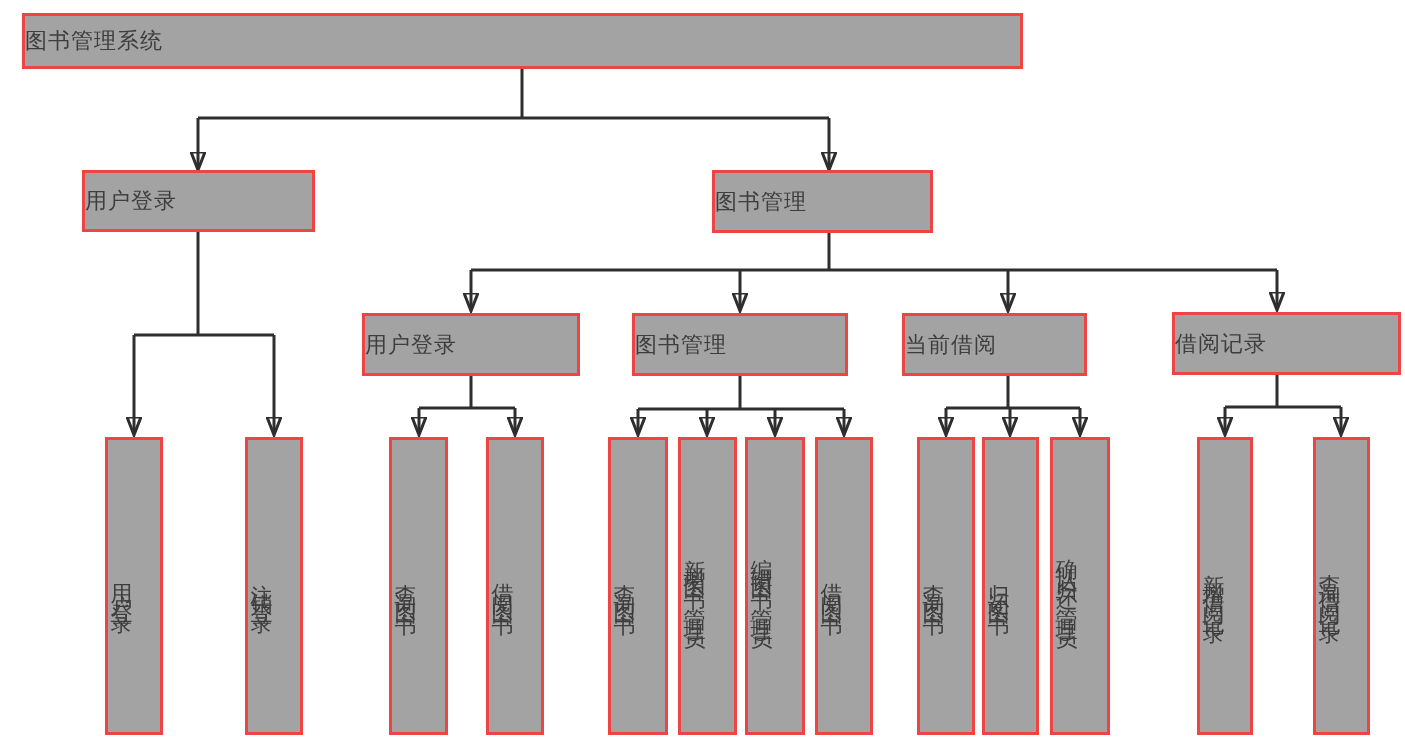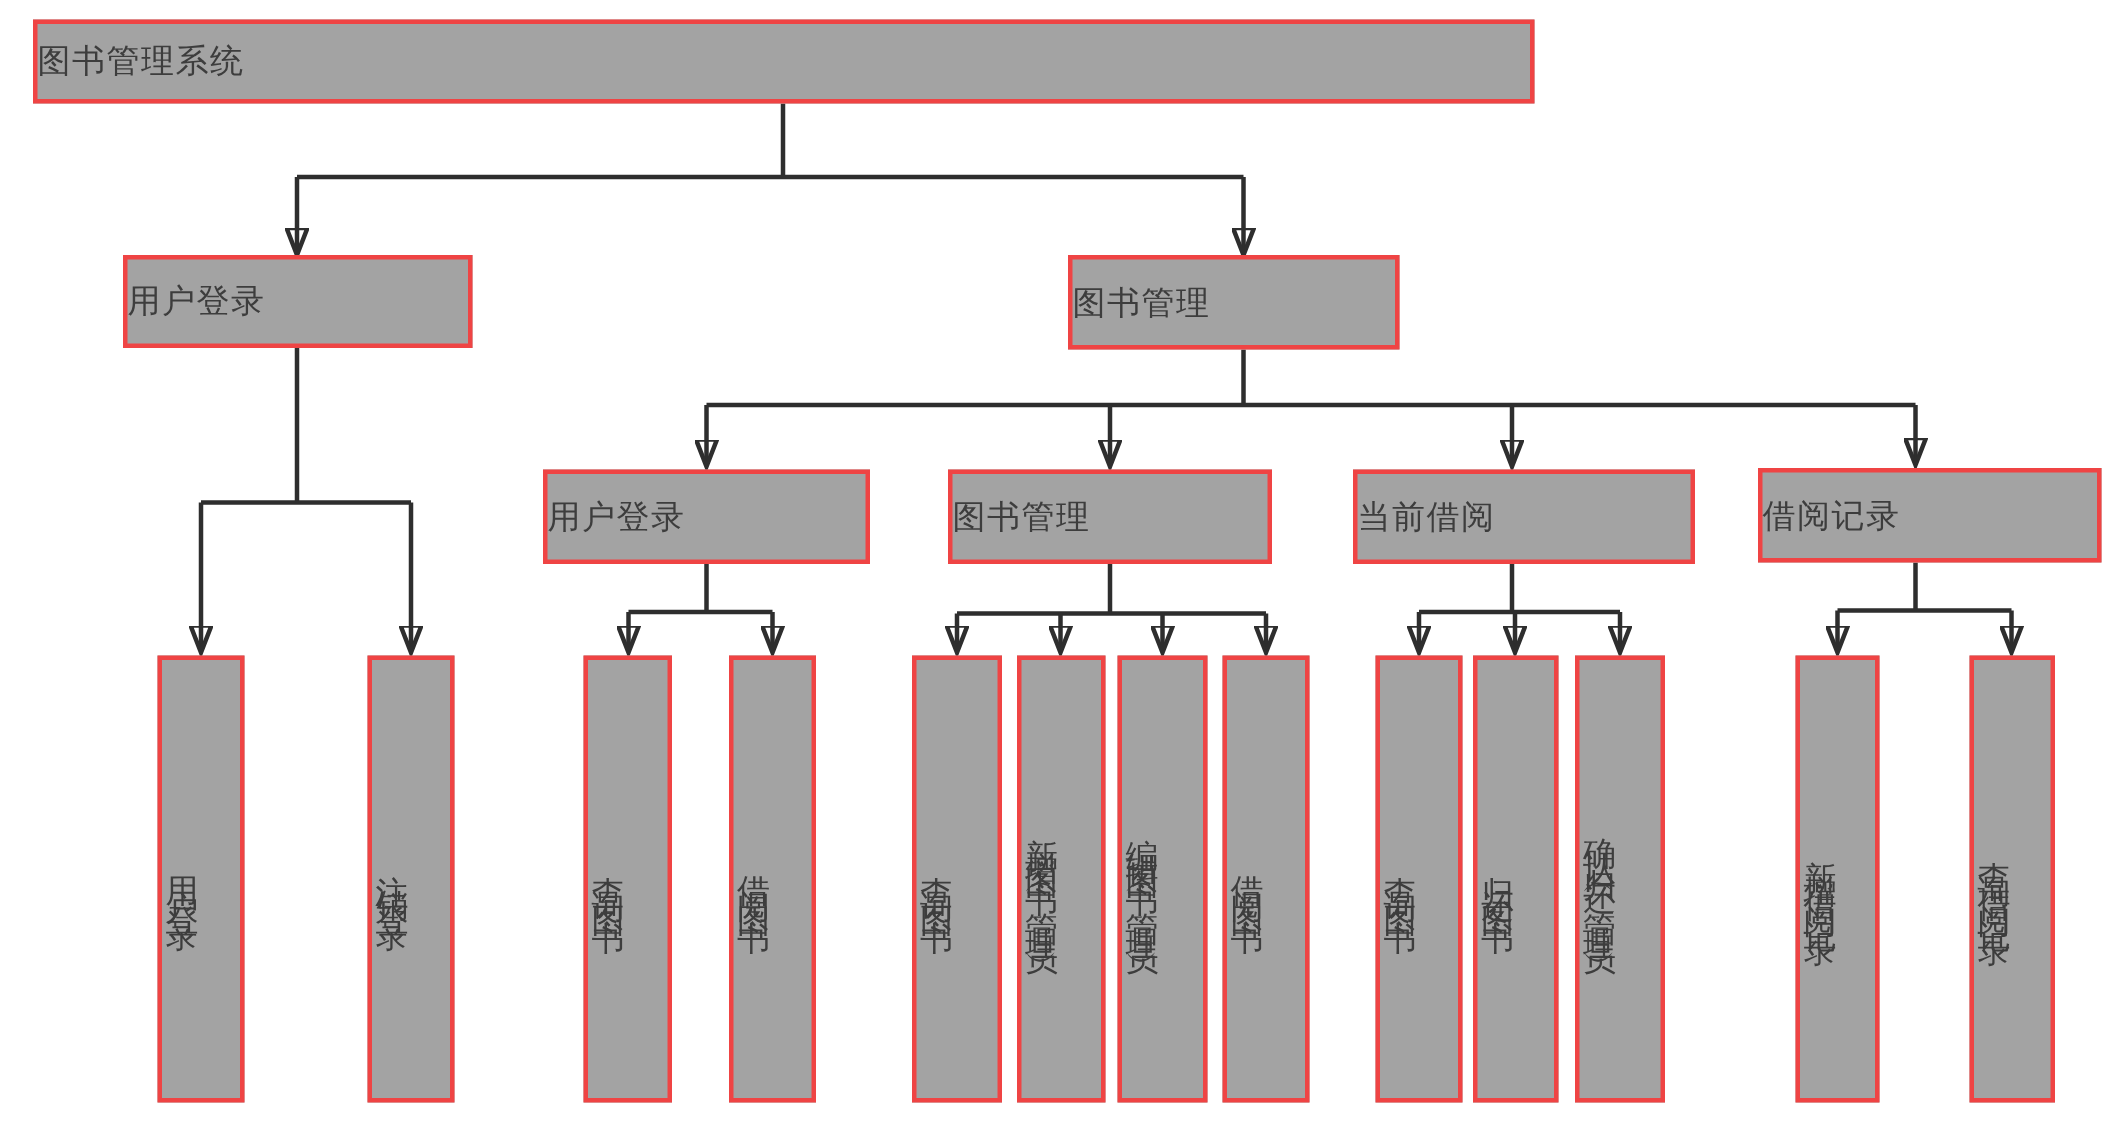--- a/index.html
+++ b/index.html
@@ -108,21 +108,21 @@
   <div class="node" style="left:712px;top:170px;width:221px;height:63px">
     <span class="hlabel">图书管理</span>
   </div>
 
   <div class="node" style="left:362px;top:313px;width:218px;height:63px">
     <span class="hlabel">用户登录</span>
   </div>
   <div class="node" style="left:632px;top:313px;width:216px;height:63px">
     <span class="hlabel">图书管理</span>
   </div>
-  <div class="node" style="left:902px;top:313px;width:228px;height:63px">
+  <div class="node" style="left:902px;top:313px;width:185px;height:63px">
     <span class="hlabel">当前借阅</span>
   </div>
   <div class="node" style="left:1172px;top:312px;width:229px;height:63px">
     <span class="hlabel">借阅记录</span>
   </div>
 
   <div class="node" style="left:105px;top:437px;width:58px;height:298px">
     <span class="vtext">用户登录</span>
   </div>
   <div class="node" style="left:245px;top:437px;width:58px;height:298px">

